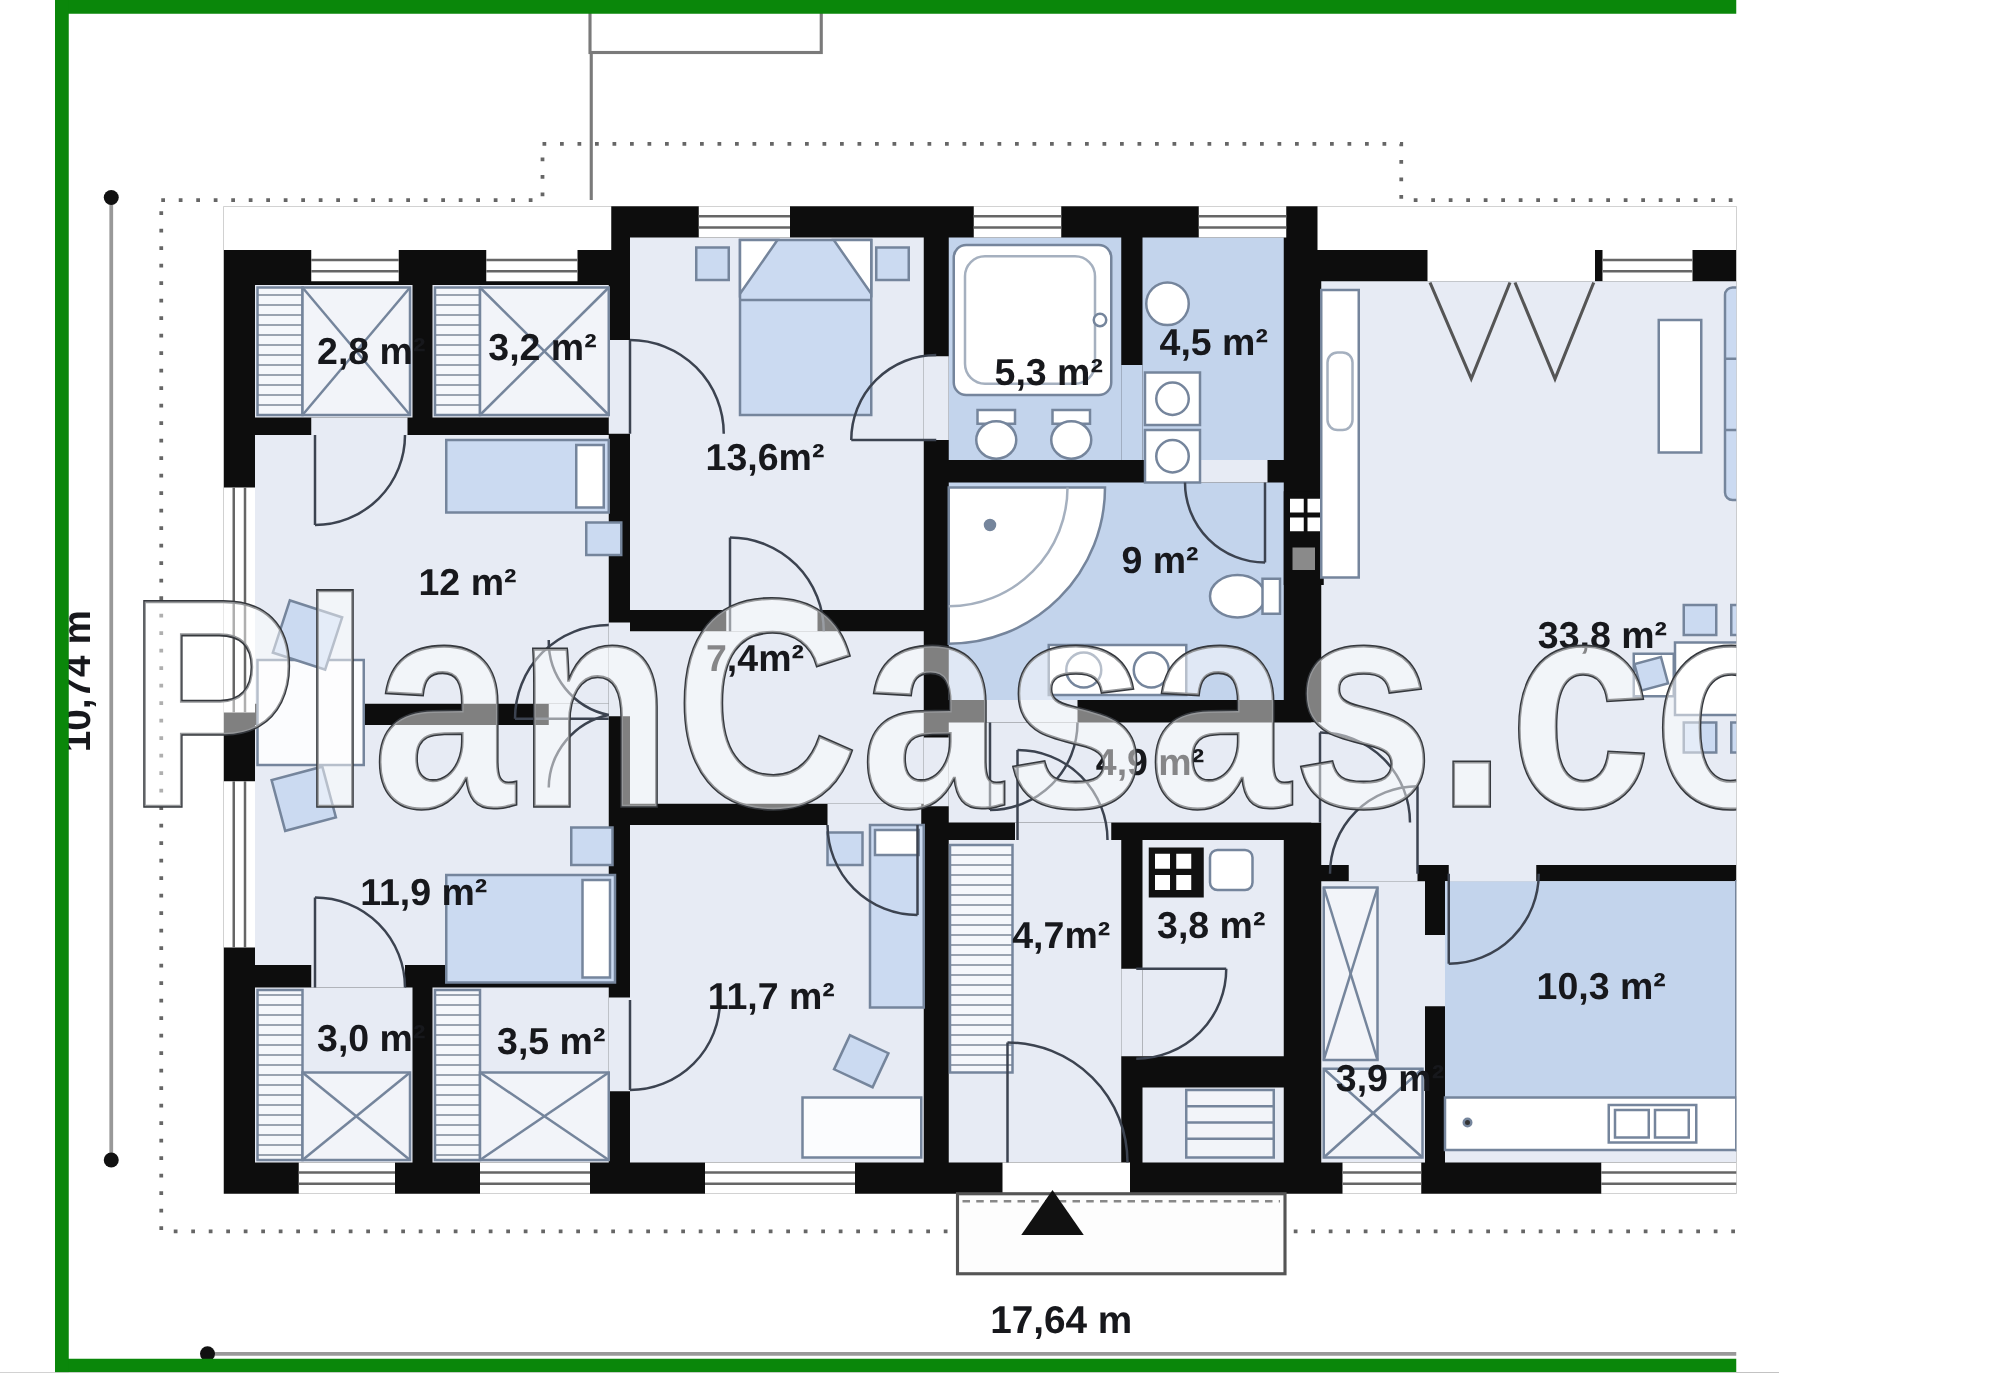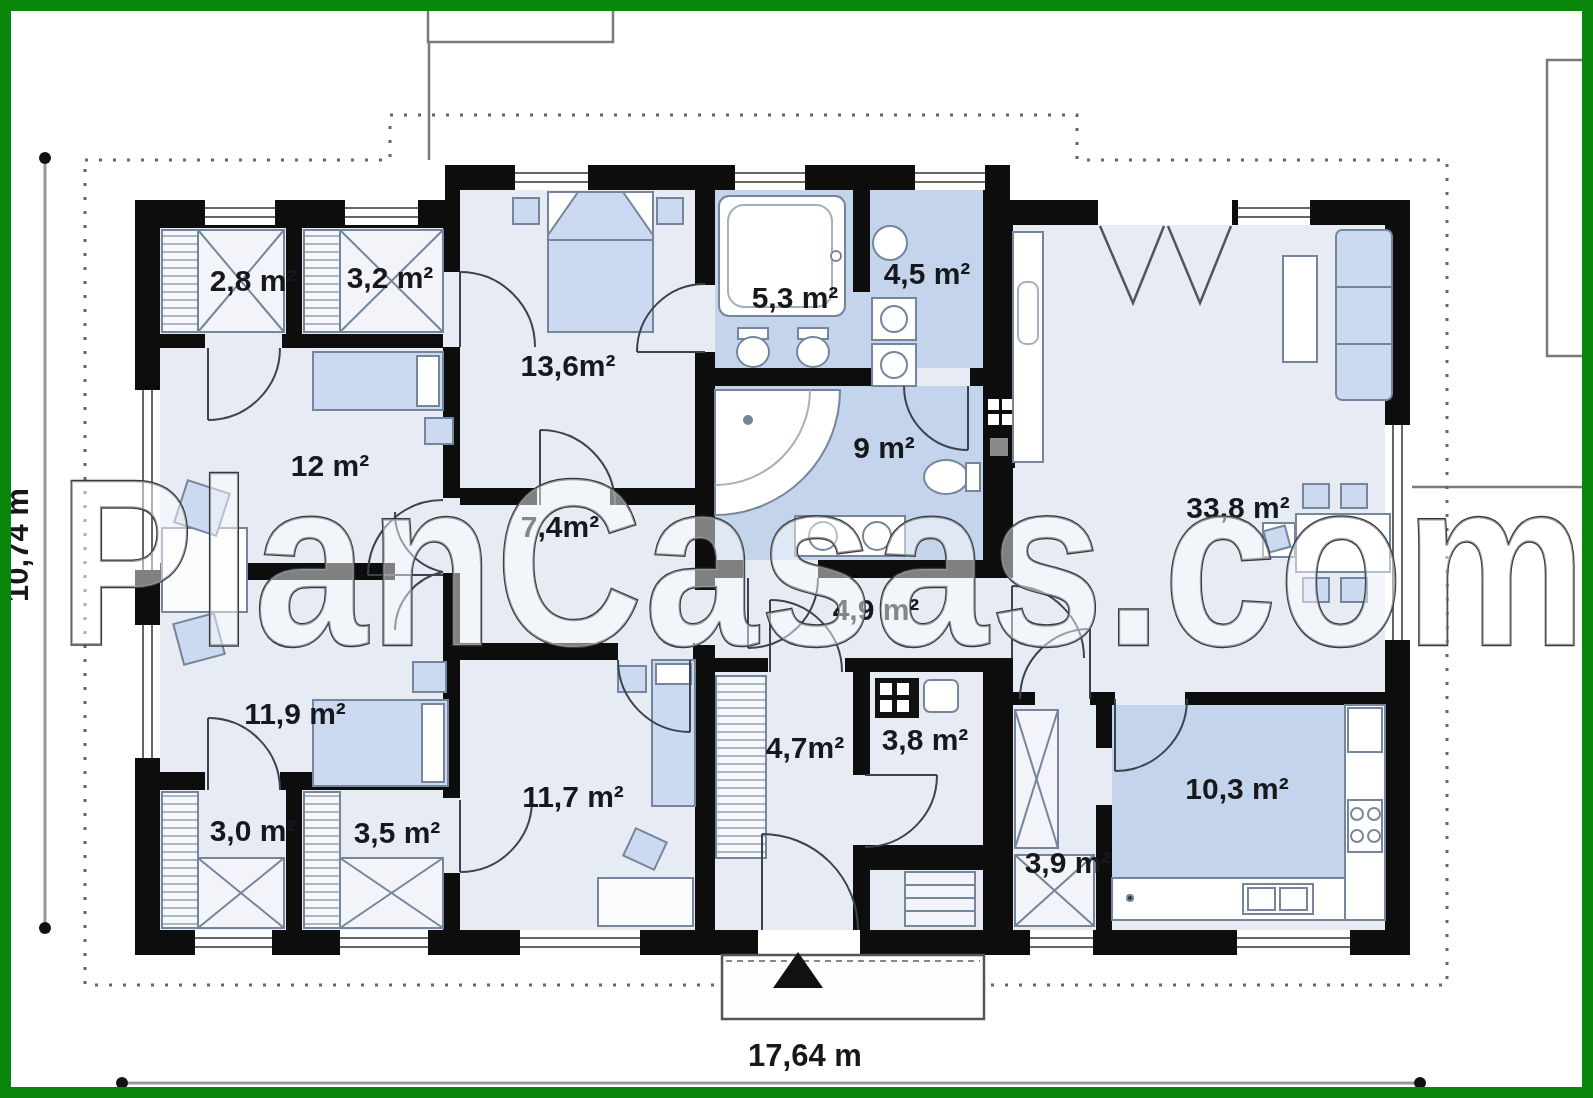--- a/index.html
+++ b/index.html
@@ -1,17 +1,17 @@
 <!DOCTYPE html>
 <html><head>
 <meta charset="utf-8">
 <style>
   html,body{margin:0;padding:0;background:#ffffff;}
-  .stage{position:relative;width:1593px;height:1098px;background:#ffffff;overflow:hidden;
-         font-family:"Liberation Sans", sans-serif;}
+  .stage{position:relative;width:1345px;height:1098px;background:#ffffff;overflow:hidden;
+         font-family:"Liberation Sans", sans-serif;padding-left:44px;}
   svg text{font-family:"Liberation Sans", sans-serif;}
   .room-label{font-weight:bold;font-size:30px;fill:#17181c;}
   .dim-label{font-weight:bold;font-size:31px;fill:#17181c;}
   .watermark-text{font-weight:bold;letter-spacing:2px;}
 </style>
 </head>
 <body>
 
 <div class="stage">
 <svg width="1593" height="1098" viewBox="0 0 1593 1098">

